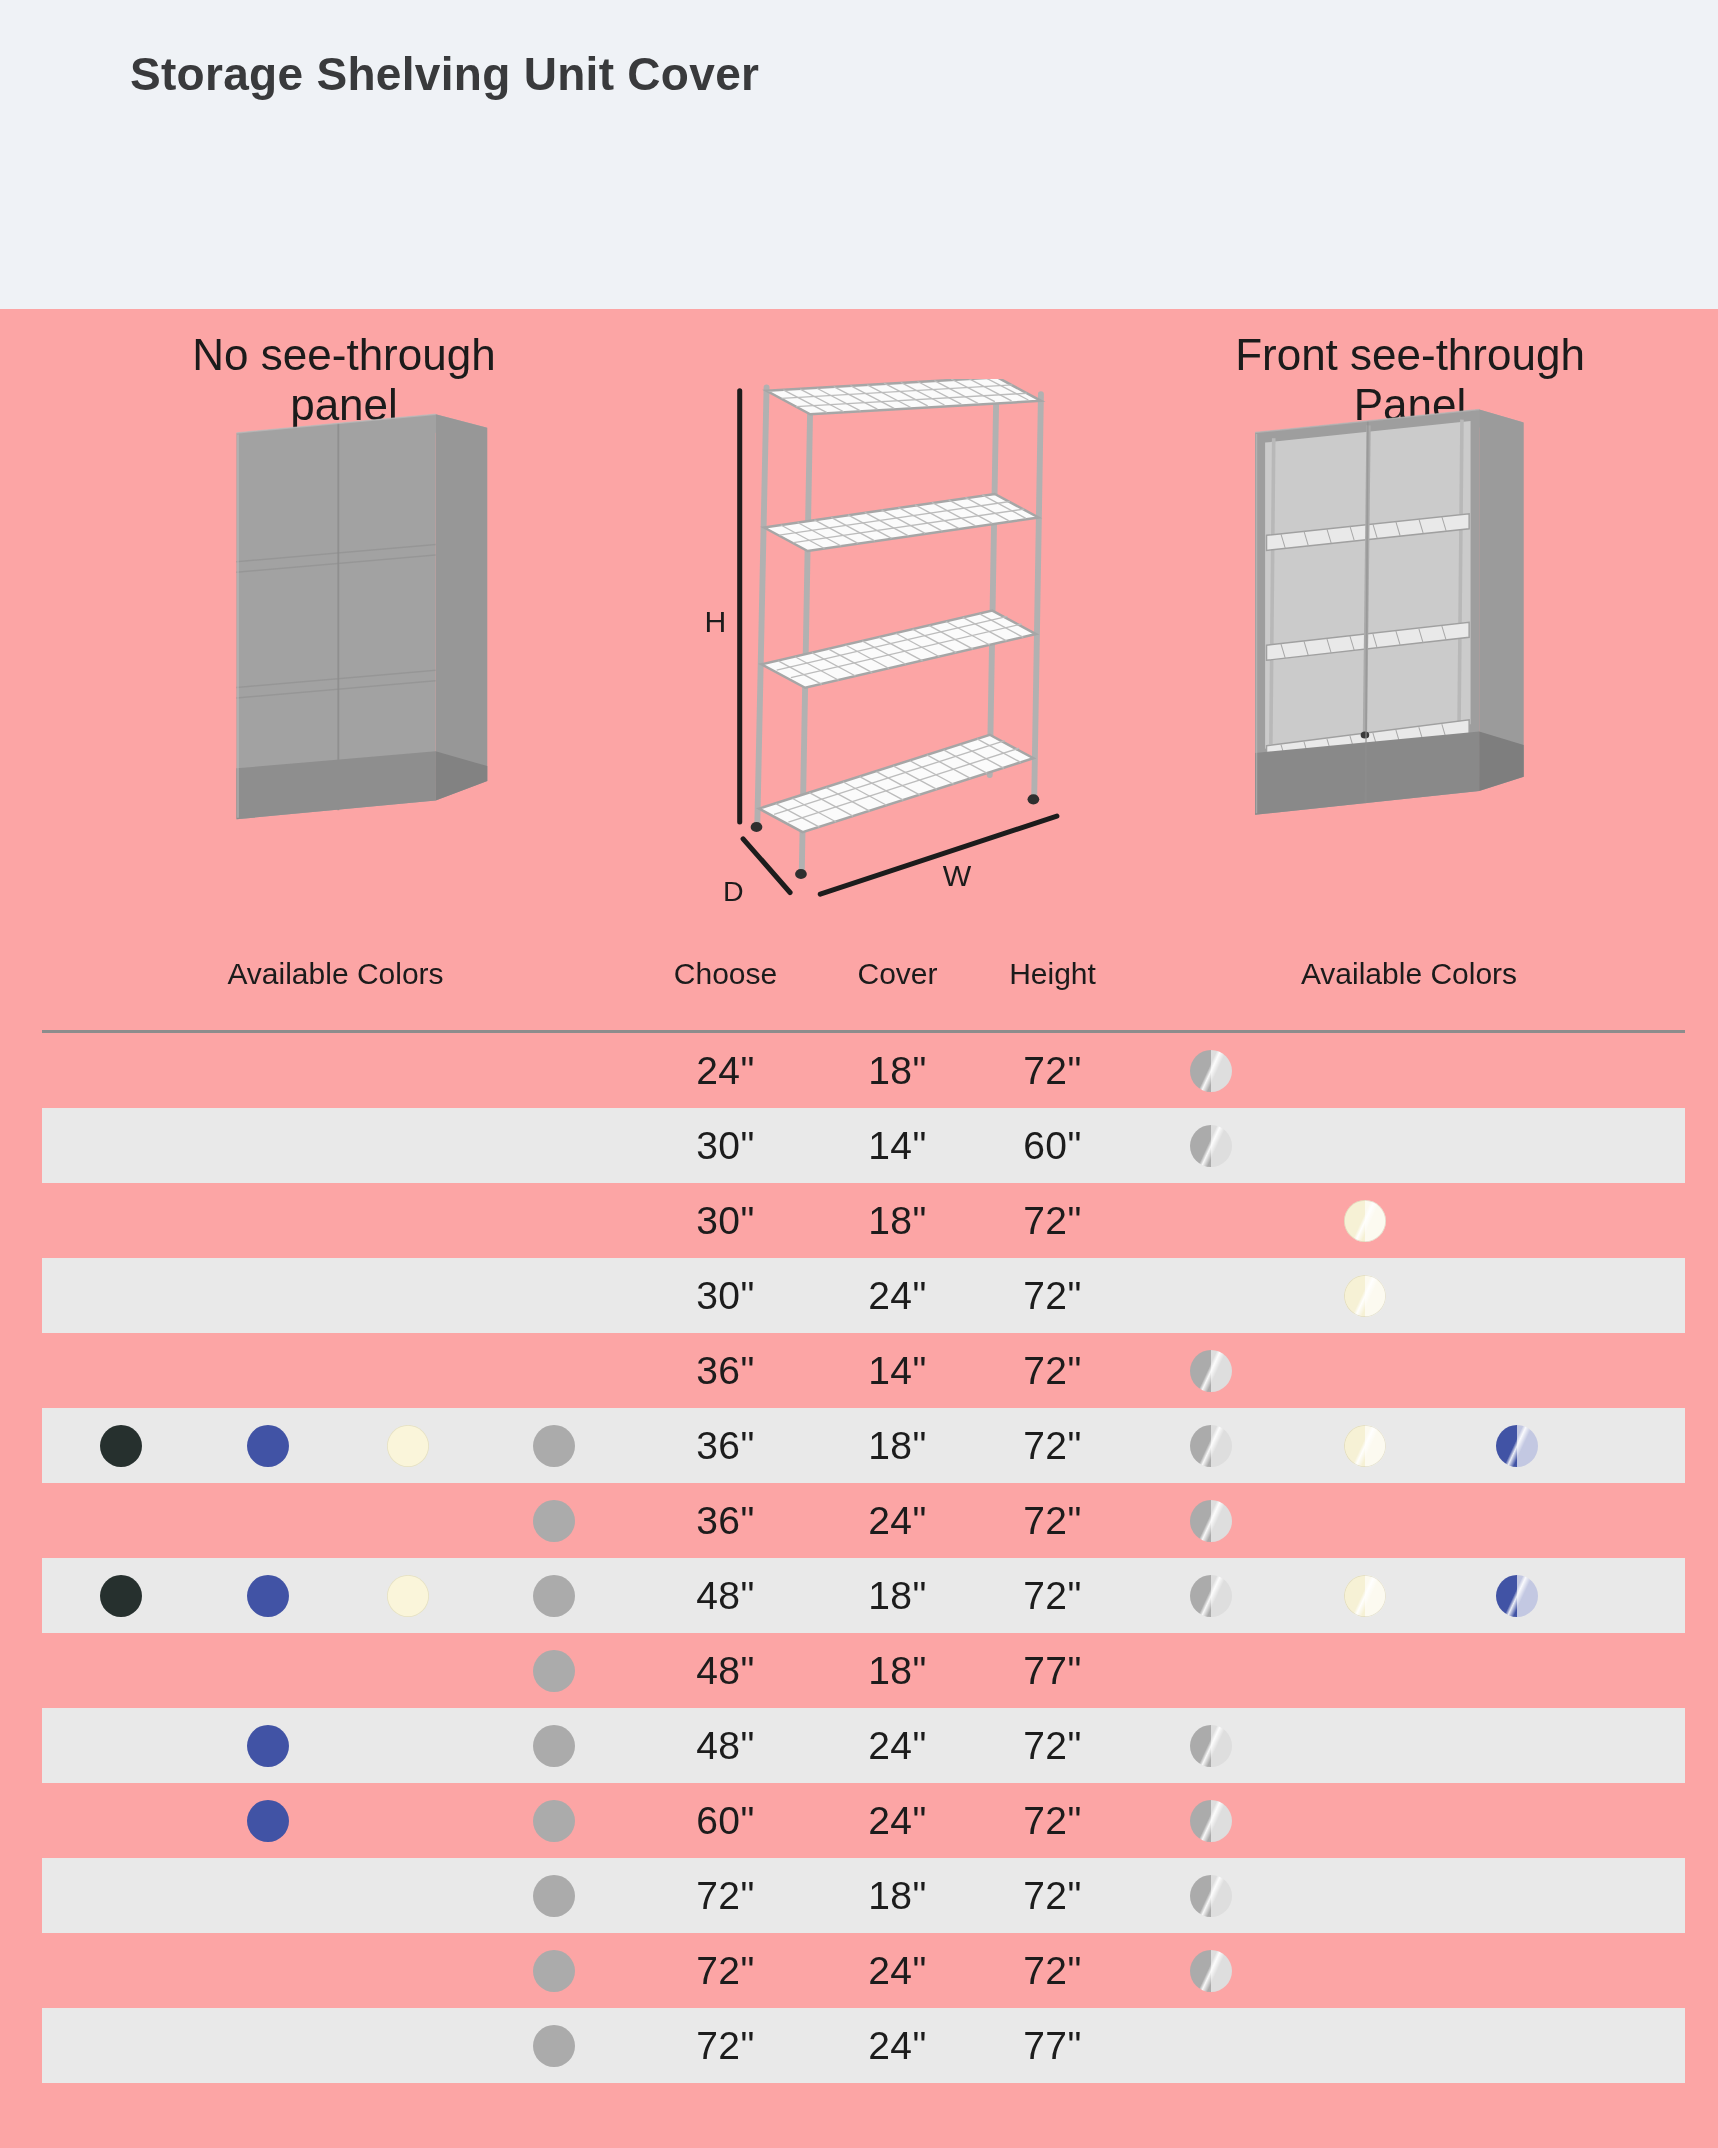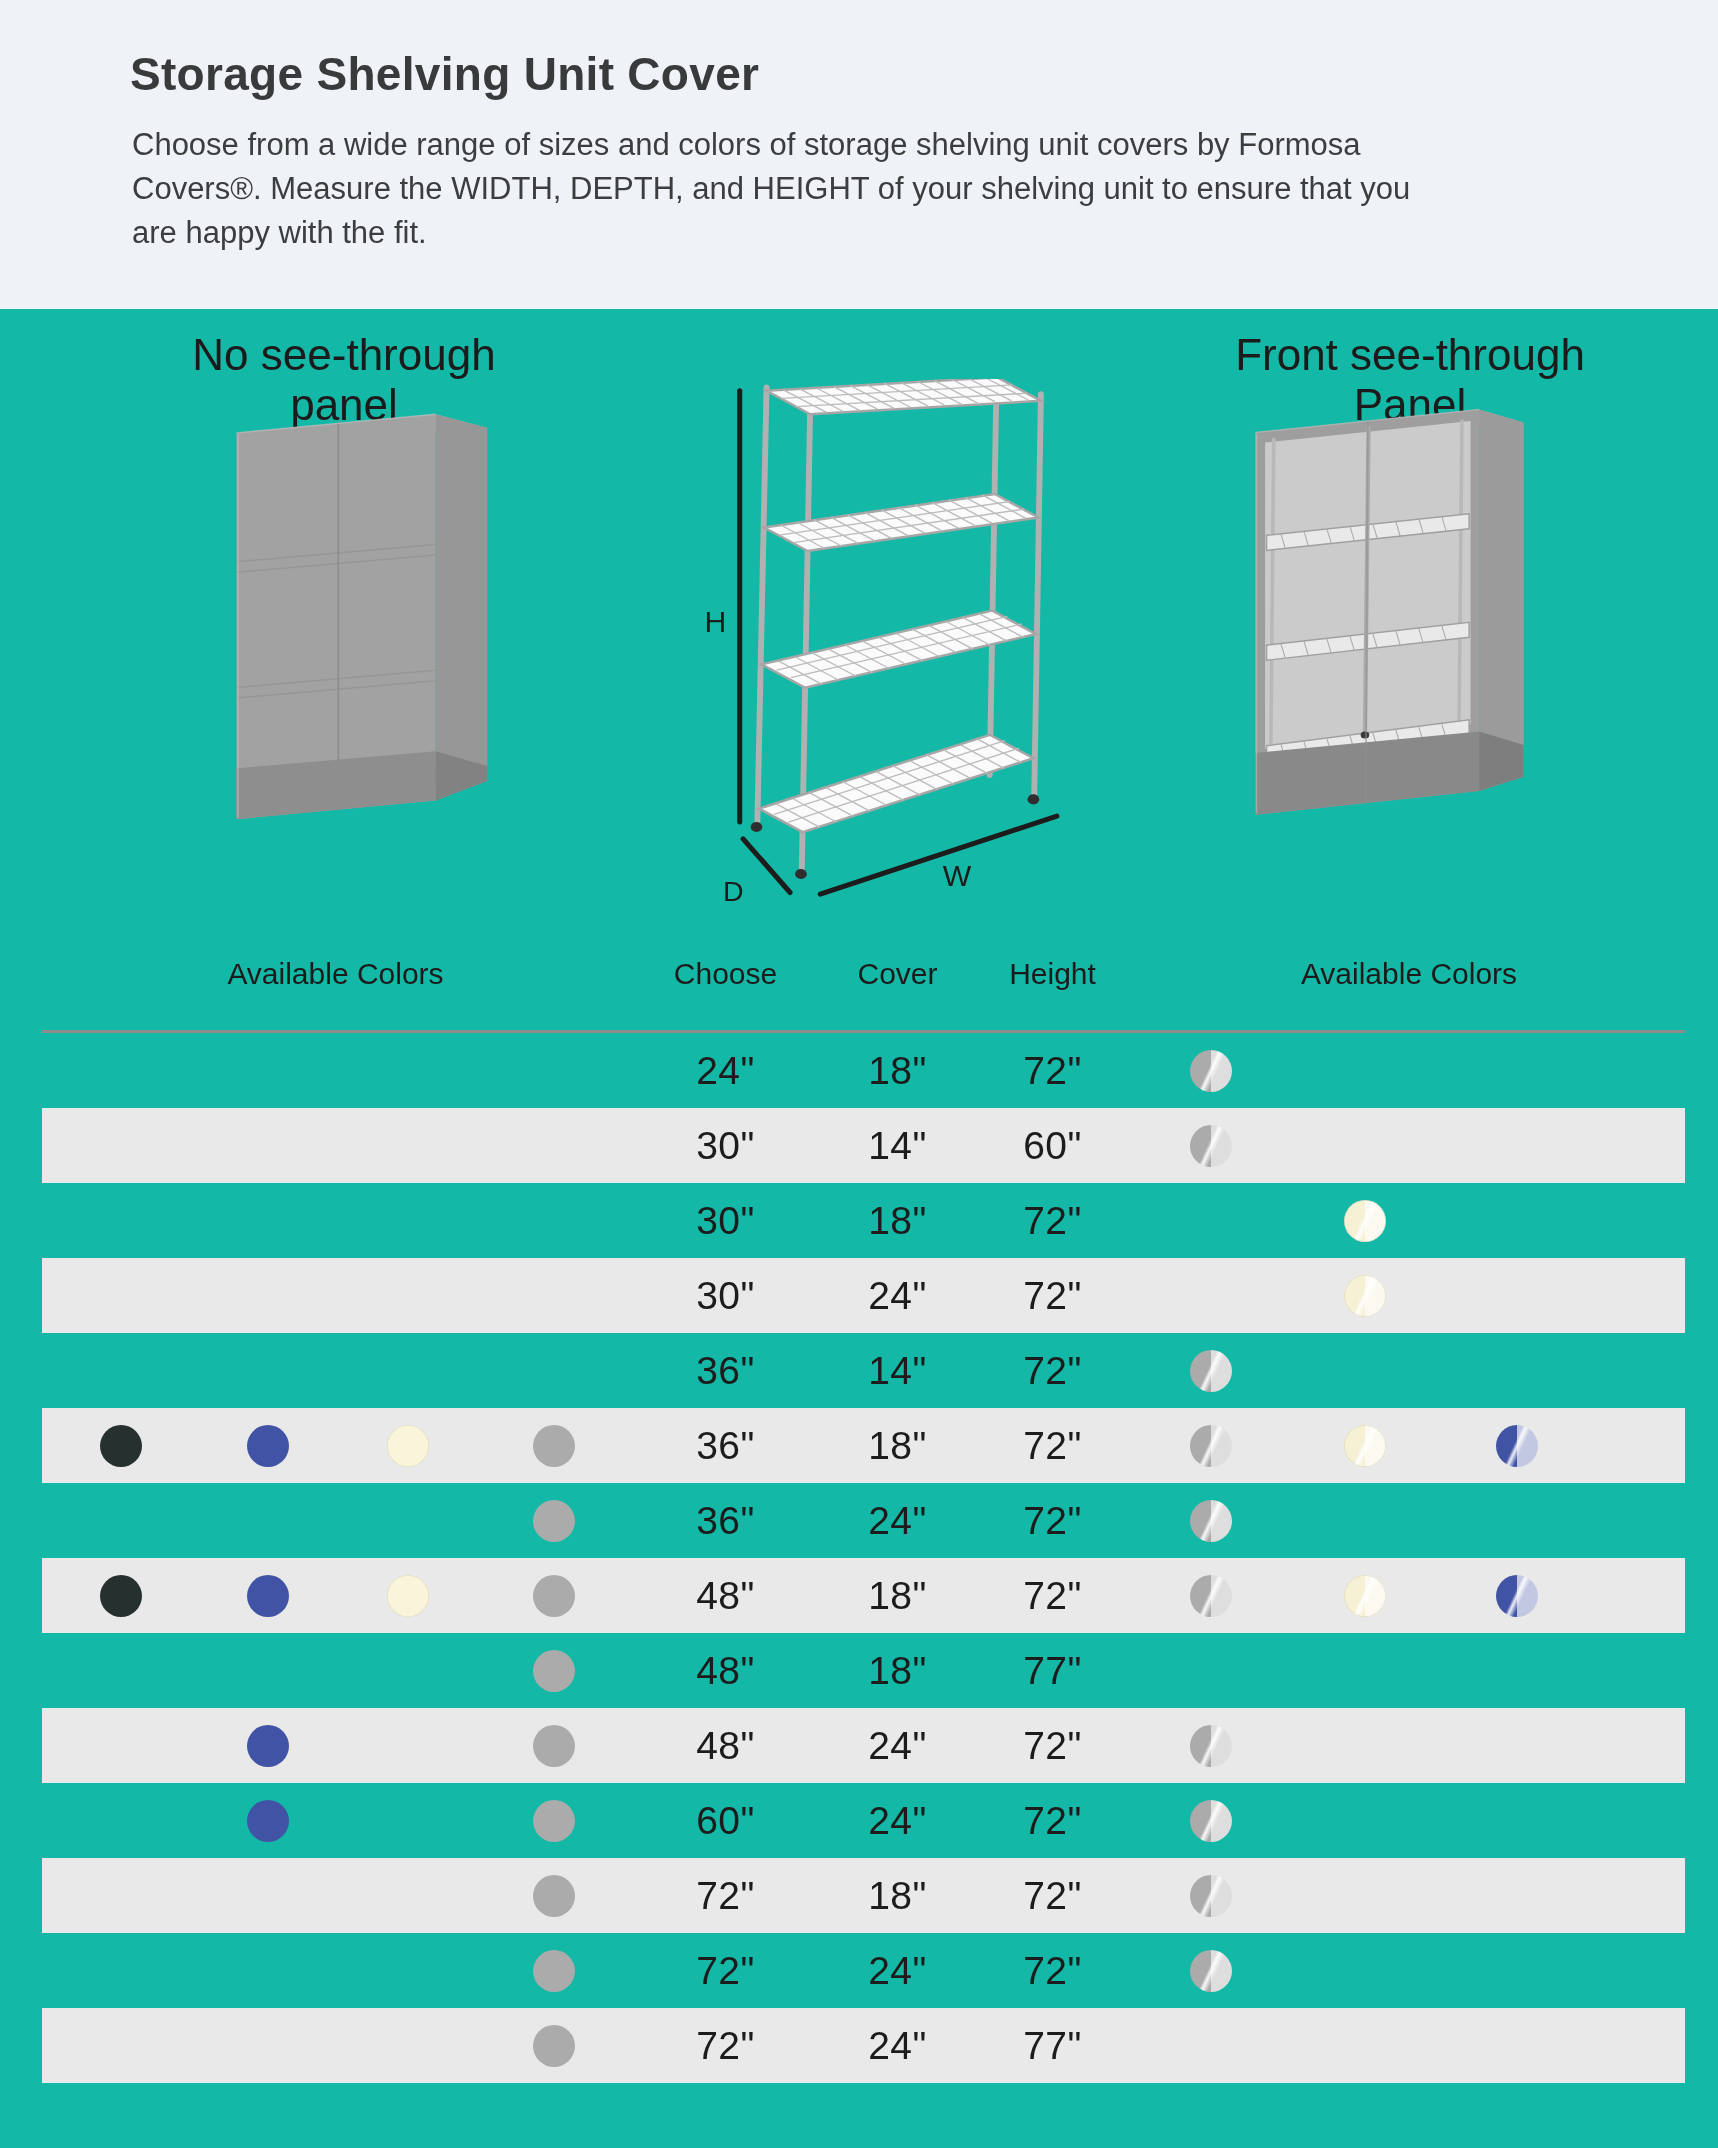--- a/index.html
+++ b/index.html
@@ -1,17 +1,17 @@
 <!DOCTYPE html>
 <html style="font-size:13.4px"><head>
 <meta charset="utf-8">
 <style>
   html,body{margin:0;padding:0;background:#ffffff;}
   body{font-family:"Liberation Sans", sans-serif; -webkit-font-smoothing:antialiased;}
-  .page{position:relative;width:1718px;height:2148px;background:#14b8a6;overflow:hidden;}
+  .page{position:relative;width:1718px;height:2148px;background:#fca5a5;overflow:hidden;}
 
   
   .hero{position:absolute;left:0;top:0;width:1718px;height:309px;background:#eff2f6;}
   .hero h1{margin:0;position:absolute;left:130px;top:47px;font-size:46px;font-weight:bold;color:#393a3c;letter-spacing:0.3px;}
   .hero .desc{position:absolute;left:132px;top:123px;font-size:31px;line-height:44px;color:#3c3d3f;}
 
   
   .caption{position:absolute;top:330px;font-size:44px;color:#1b1b1b;text-align:center;}
   .caption.left{left:134px;width:420px;}
   .caption.right{left:1175px;width:470px;}
@@ -40,25 +40,20 @@
   .dot2-cream{background:linear-gradient(115deg,rgba(255,255,255,0) 44%,rgba(255,255,255,.95) 50%,rgba(255,255,255,0) 60%),linear-gradient(90deg,#f6f1d5 50%,#fcfaf0 50%);box-shadow:inset 0 0 0 0.8px rgba(190,185,150,.4);}
   .dot2-blue{background:linear-gradient(115deg,rgba(255,255,255,0) 44%,rgba(255,255,255,.9) 50%,rgba(255,255,255,0) 60%),linear-gradient(90deg,#4153a5 50%,#c3c8e2 50%);}
 </style>
 </head>
 <body>
 
 <div class="page">
 
   <header class="hero">
     <h1>Storage Shelving Unit Cover</h1>
-    <div class="desc">
-      <div>Choose from a wide range of sizes and colors of storage shelving unit covers by Formosa</div>
-      <div>Covers®. Measure the WIDTH, DEPTH, and HEIGHT of your shelving unit to ensure that you</div>
-      <div>are happy with the fit.</div>
-    </div>
   </header>
 
   <div class="caption right">Front see-through Panel</div>
   <div class="caption left">No see-through panel</div>
 
   <svg class="fig" style="left:220px;top:394px" width="292" height="438" viewBox="0 0 390 585">
     <polygon points="22,52 288,27 357,45 94,71" fill="#aeaeae"></polygon>
     <polygon points="288,27 357,45 357,517 288,543" fill="#979797"></polygon>
     <polygon points="22,52 288,27 288,543 22,568" fill="#a2a2a2"></polygon>
     <g stroke="#929292" stroke-width="2" opacity=".7">

